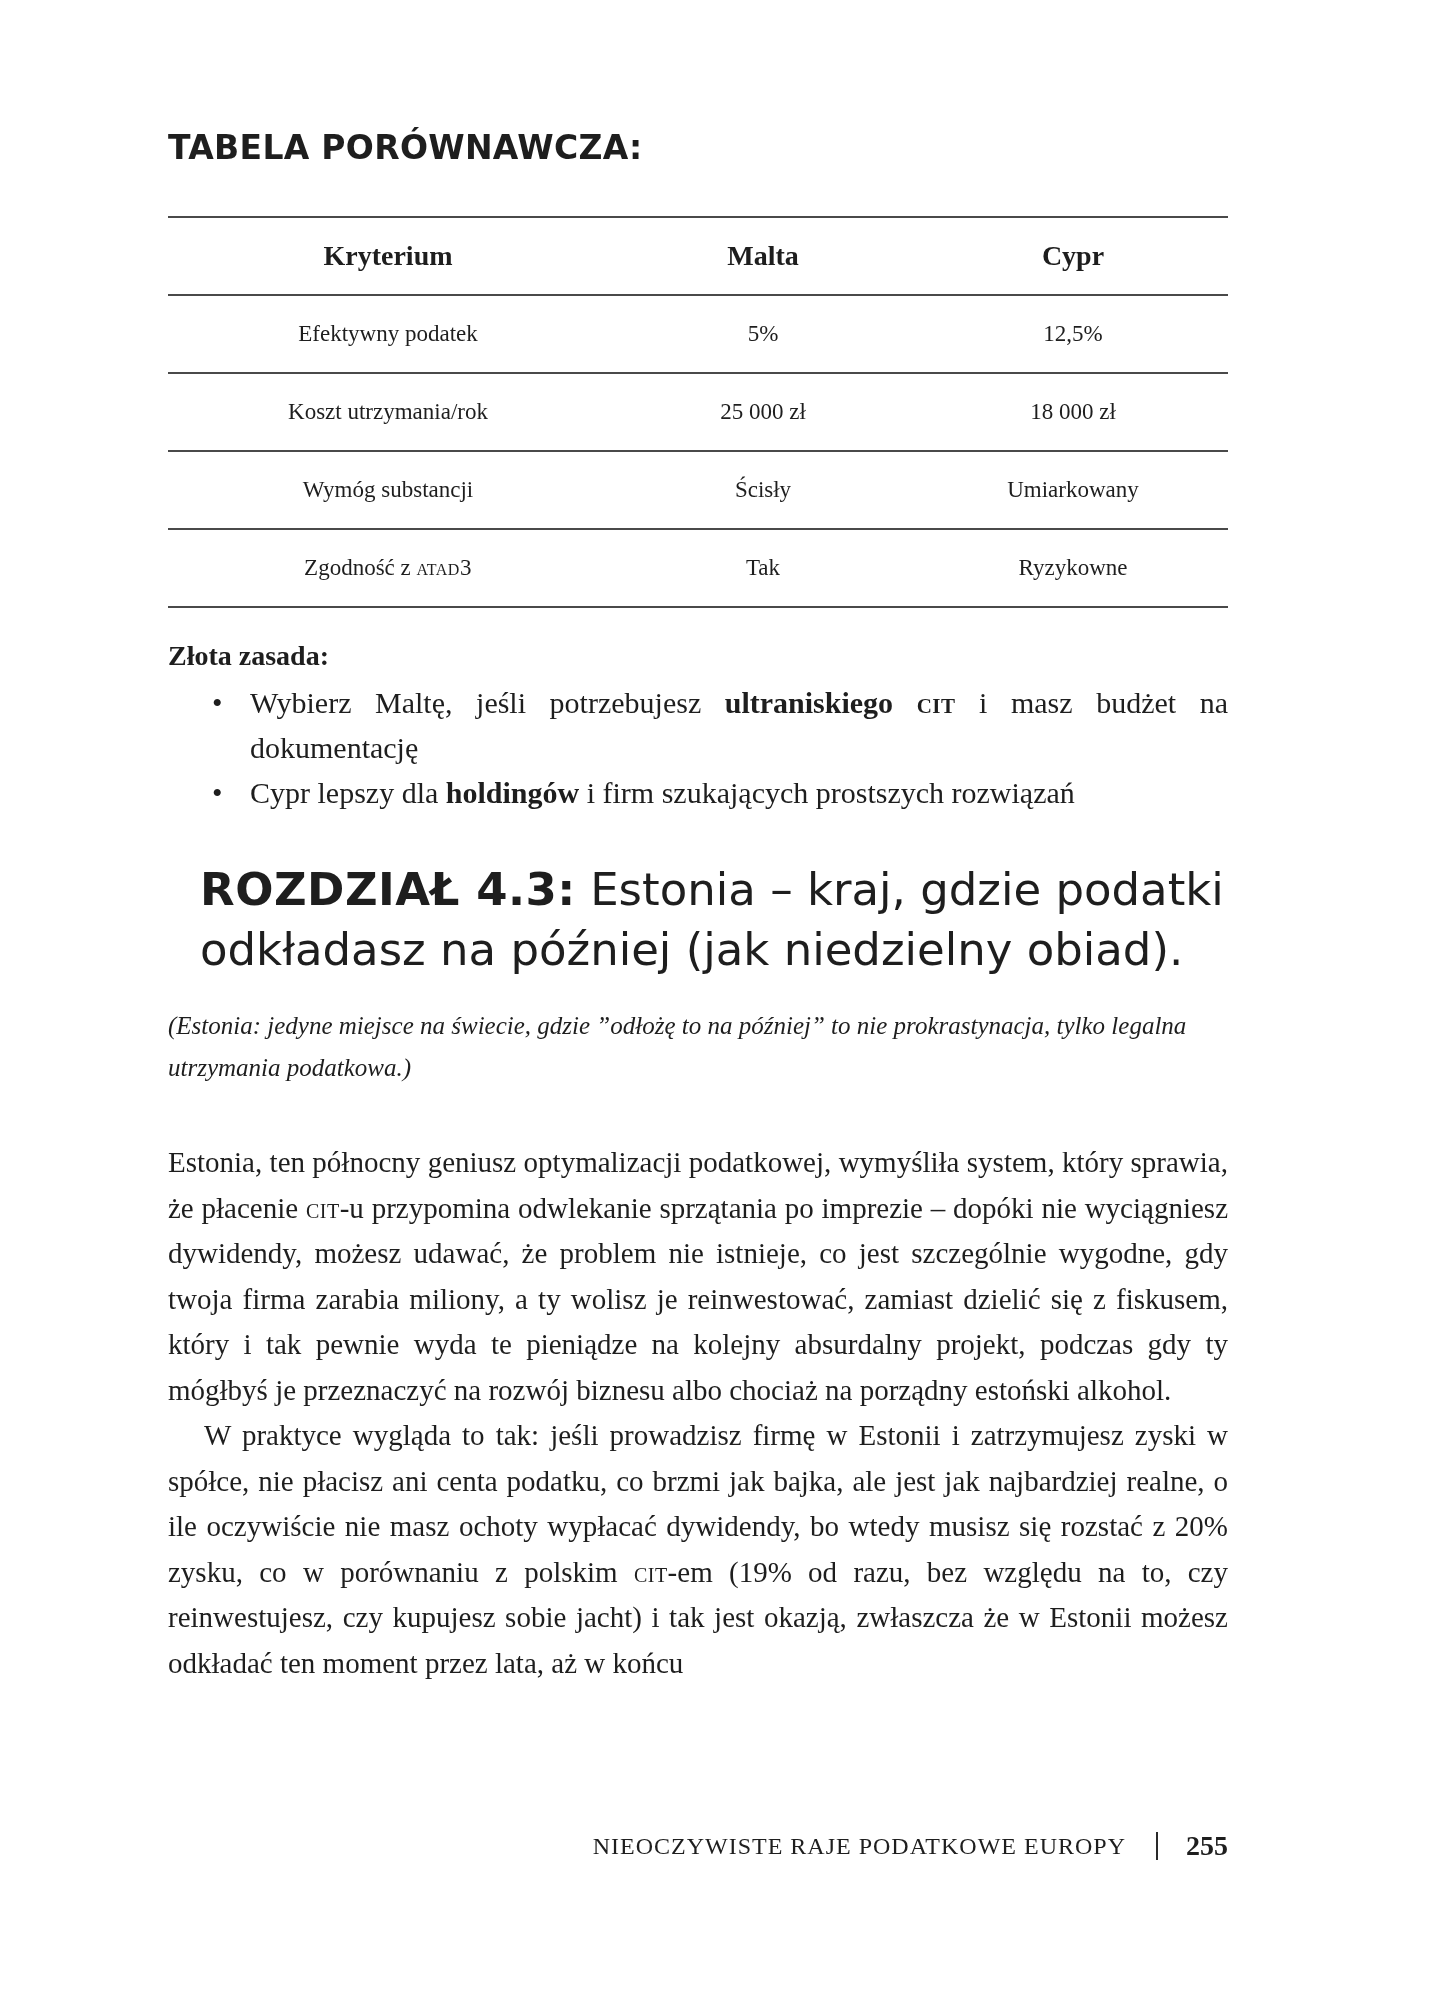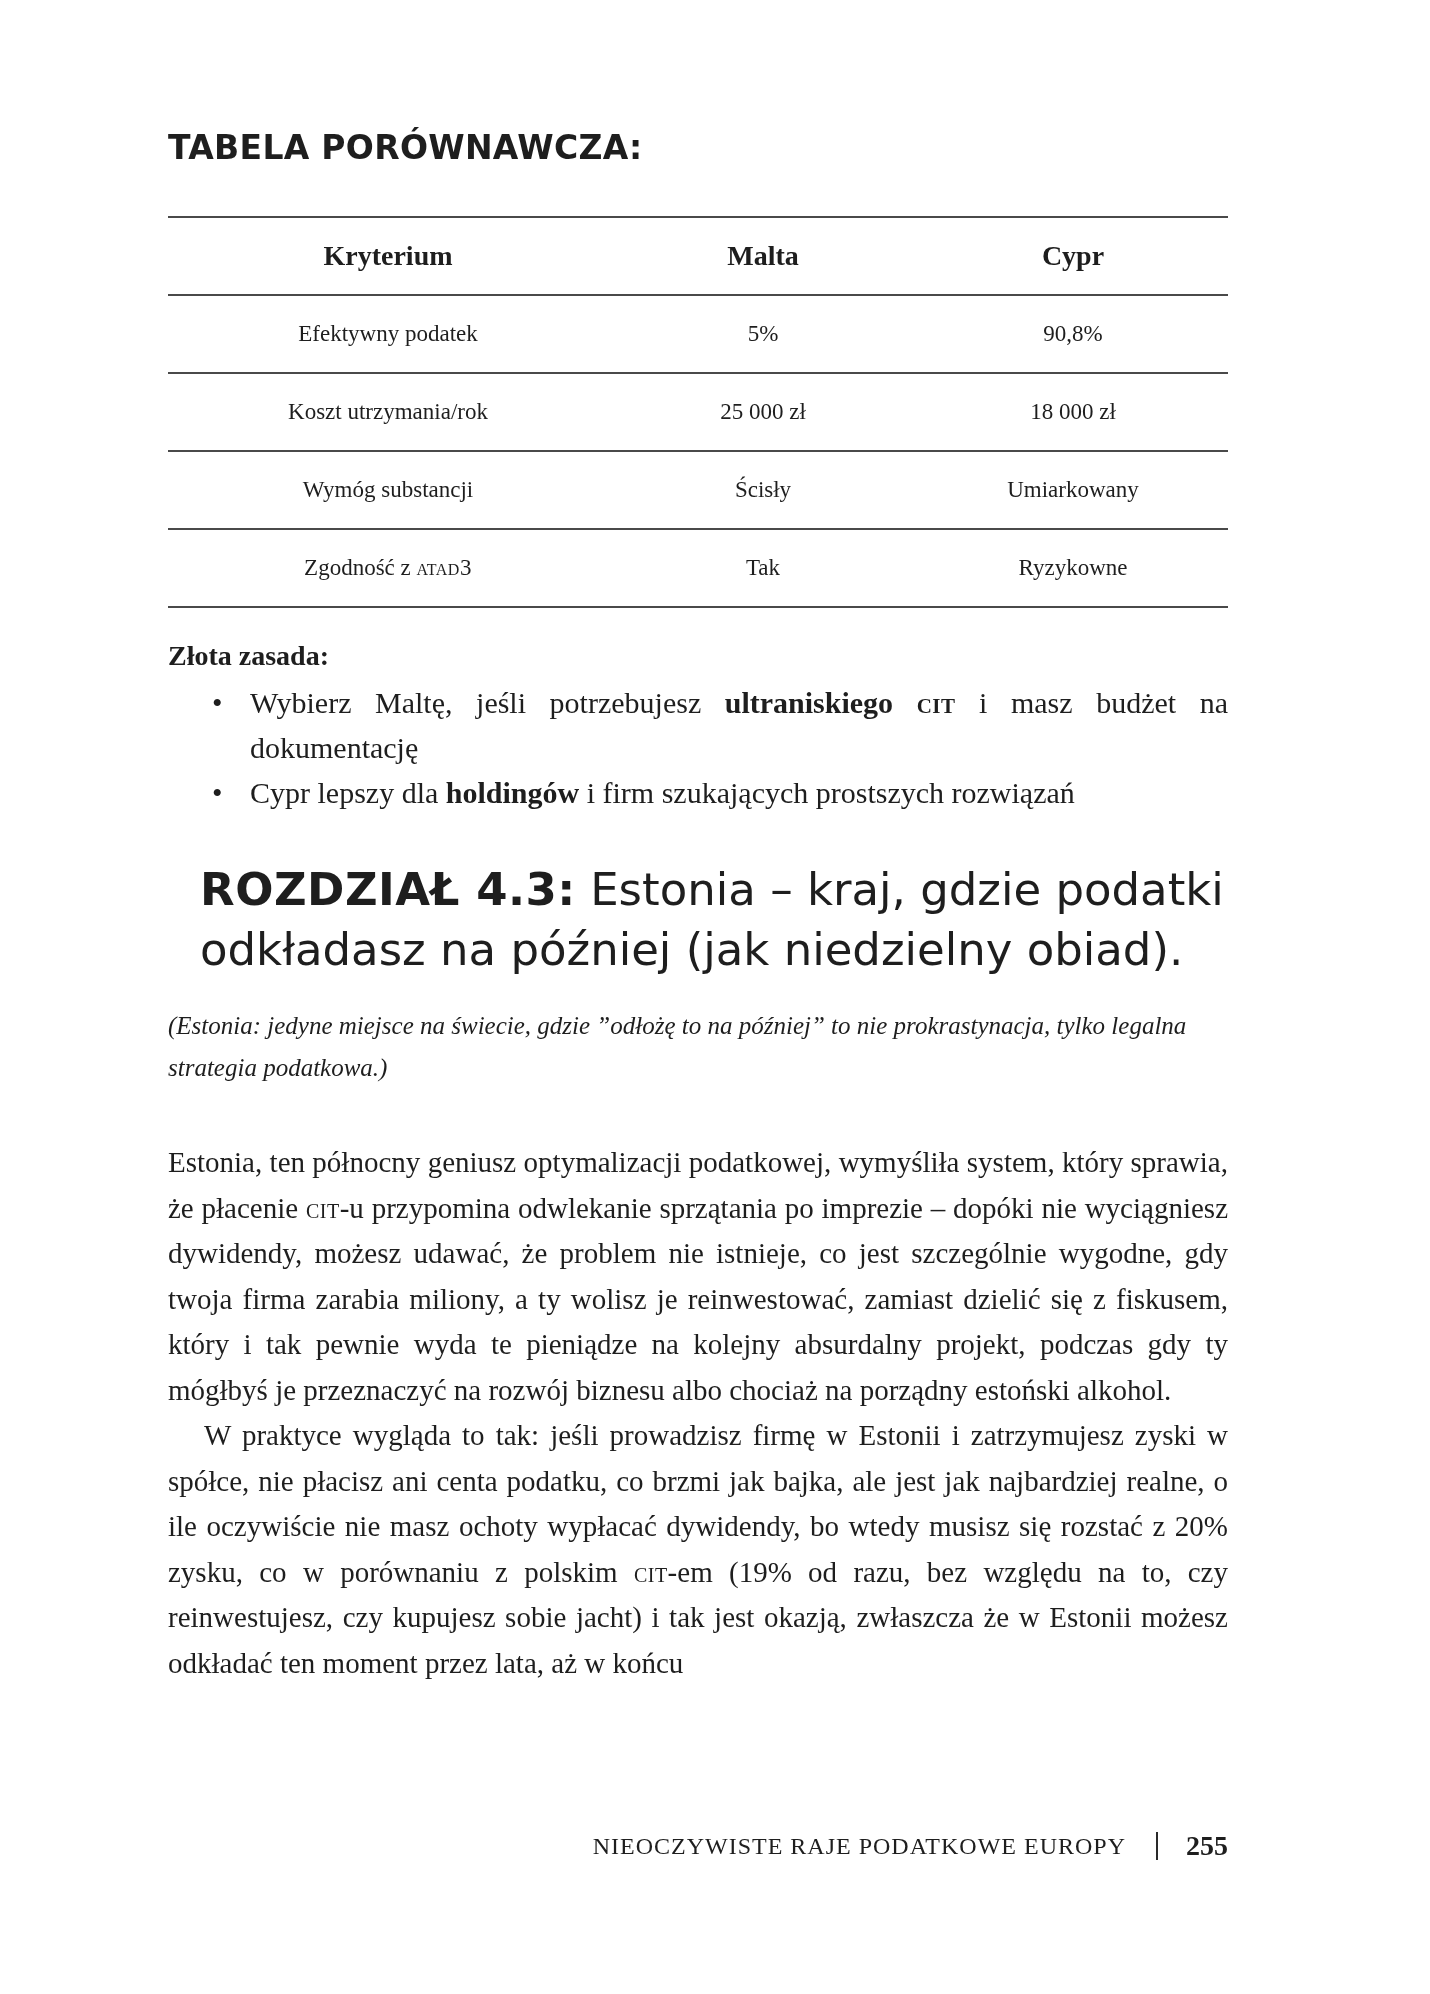--- a/index.html
+++ b/index.html
@@ -49,21 +49,21 @@
       <tr>
         <th class="c1">Kryterium</th>
         <th class="c2">Malta</th>
         <th class="c3">Cypr</th>
       </tr>
     </thead>
     <tbody>
       <tr>
         <td>Efektywny podatek</td>
         <td>5%</td>
-        <td>90,8%</td>
+        <td>12,5%</td>
       </tr>
       <tr>
         <td>Koszt utrzymania/rok</td>
         <td>25 000 zł</td>
         <td>18 000 zł</td>
       </tr>
       <tr>
         <td>Wymóg substancji</td>
         <td>Ścisły</td>
         <td>Umiarkowany</td>
@@ -81,21 +81,21 @@
     <li>
       <span class="bullet">•</span><span>Wybierz Maltę, jeśli potrzebujesz </span><b>ultraniskiego</b> <b class="smallcaps">cit</b><span> i masz budżet na dokumentację</span>
     </li>
     <li>
       <span class="bullet">•</span><span>Cypr lepszy dla </span><b>holdingów</b><span> i firm szukających prostszych rozwiązań</span>
     </li>
   </ul>
 
   <div class="chapter sans"><span class="label">ROZDZIAŁ 4.3:</span><span> Estonia – kraj, gdzie podatki odkładasz na później (jak niedzielny obiad).</span></div>
 
-  <div class="subtitle serif">(Estonia: jedyne miejsce na świecie, gdzie ”odłożę to na później” to nie prokrastynacja, tylko legalna strategia podatkowa.)</div>
+  <div class="subtitle serif">(Estonia: jedyne miejsce na świecie, gdzie ”odłożę to na później” to nie prokrastynacja, tylko legalna utrzymania podatkowa.)</div>
 
   <div class="body-text serif">
     <p><span>Estonia, ten północny geniusz optymalizacji podatkowej, wymyśliła system, który sprawia, że płacenie </span><span class="smallcaps">cit</span><span>-u przypomina odwlekanie sprzątania po imprezie – dopóki nie wyciągniesz dywidendy, możesz udawać, że problem nie istnieje, co jest szczególnie wygodne, gdy twoja firma zarabia miliony, a ty wolisz je reinwestować, zamiast dzielić się z fiskusem, który i tak pewnie wyda te pieniądze na kolejny absurdalny projekt, podczas gdy ty mógłbyś je przeznaczyć na rozwój biznesu albo chociaż na porządny estoński alkohol.</span></p>
     <p class="indent"><span>W praktyce wygląda to tak: jeśli prowadzisz firmę w Estonii i zatrzymujesz zyski w spółce, nie płacisz ani centa podatku, co brzmi jak bajka, ale jest jak najbardziej realne, o ile oczywiście nie masz ochoty wypłacać dywidendy, bo wtedy musisz się rozstać z 20% zysku, co w porównaniu z polskim </span><span class="smallcaps">cit</span><span>-em (19% od razu, bez względu na to, czy reinwestujesz, czy kupujesz sobie jacht) i tak jest okazją, zwłaszcza że w Estonii możesz odkładać ten moment przez lata, aż w końcu</span></p>
   </div>
 </div>
 
 <div class="footer serif">
   <span class="running">NIEOCZYWISTE RAJE PODATKOWE EUROPY</span>
   <span class="sep"></span>

